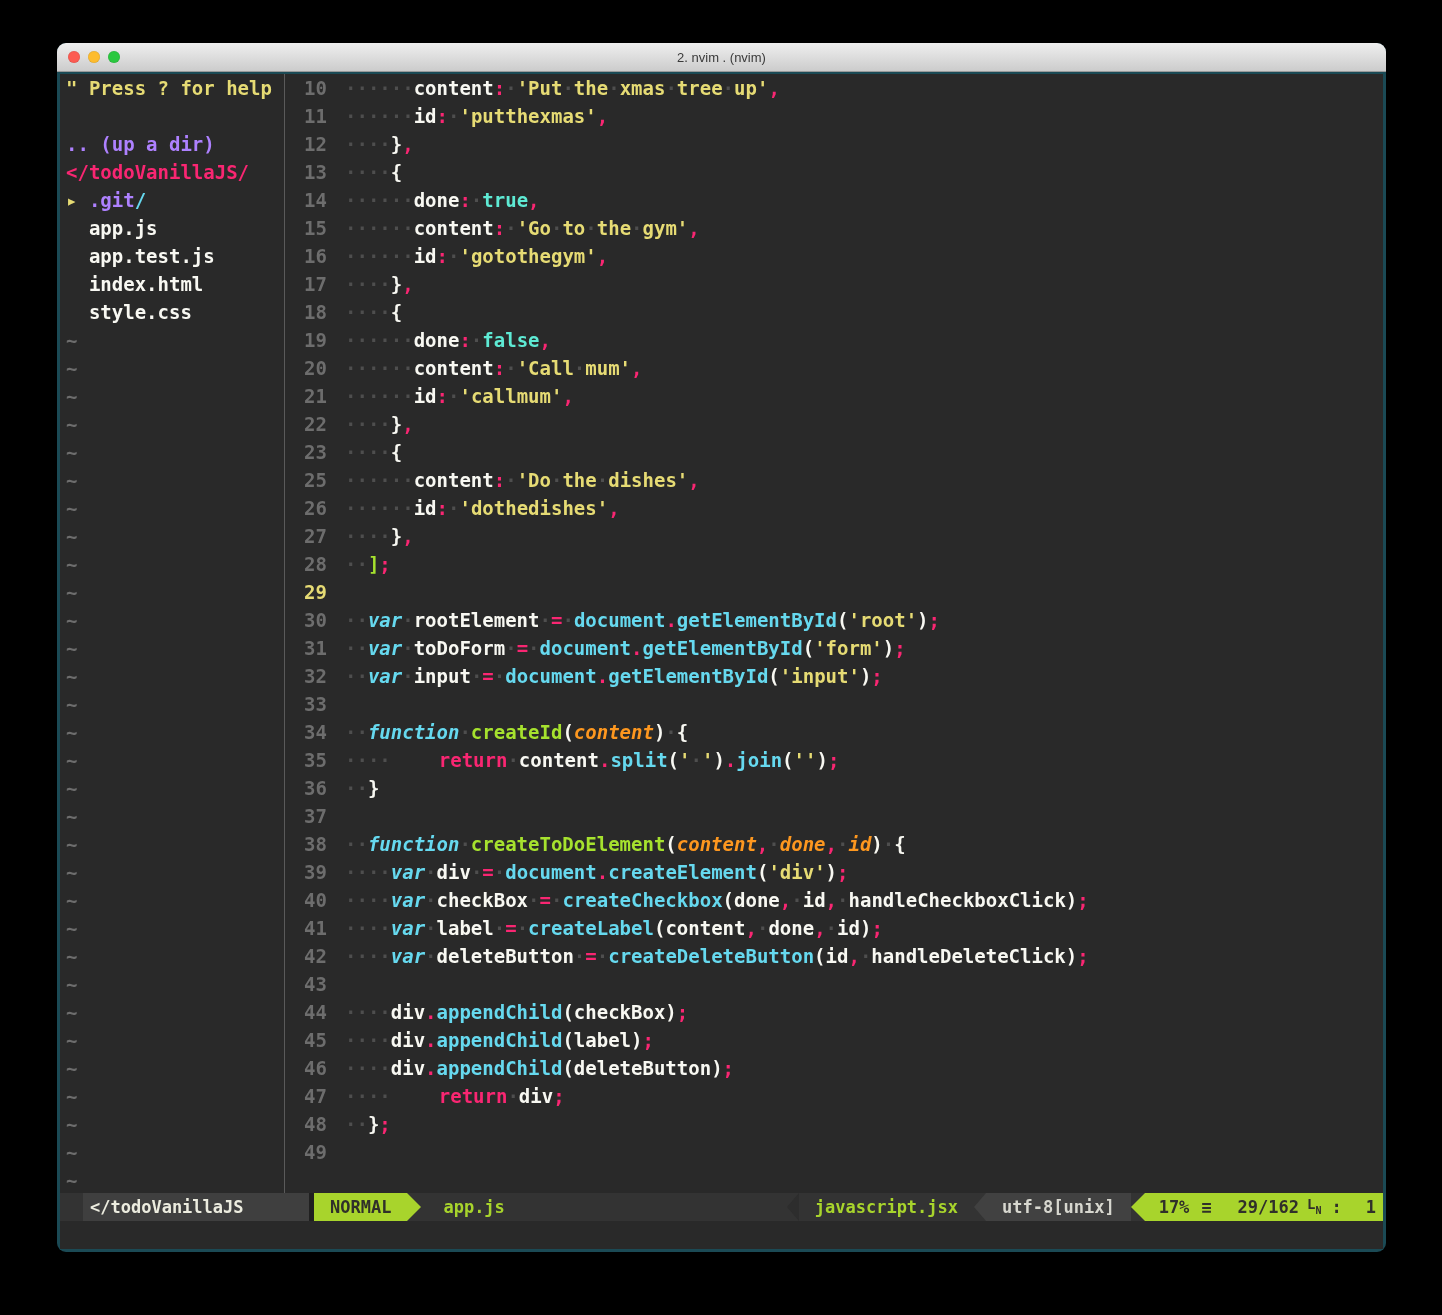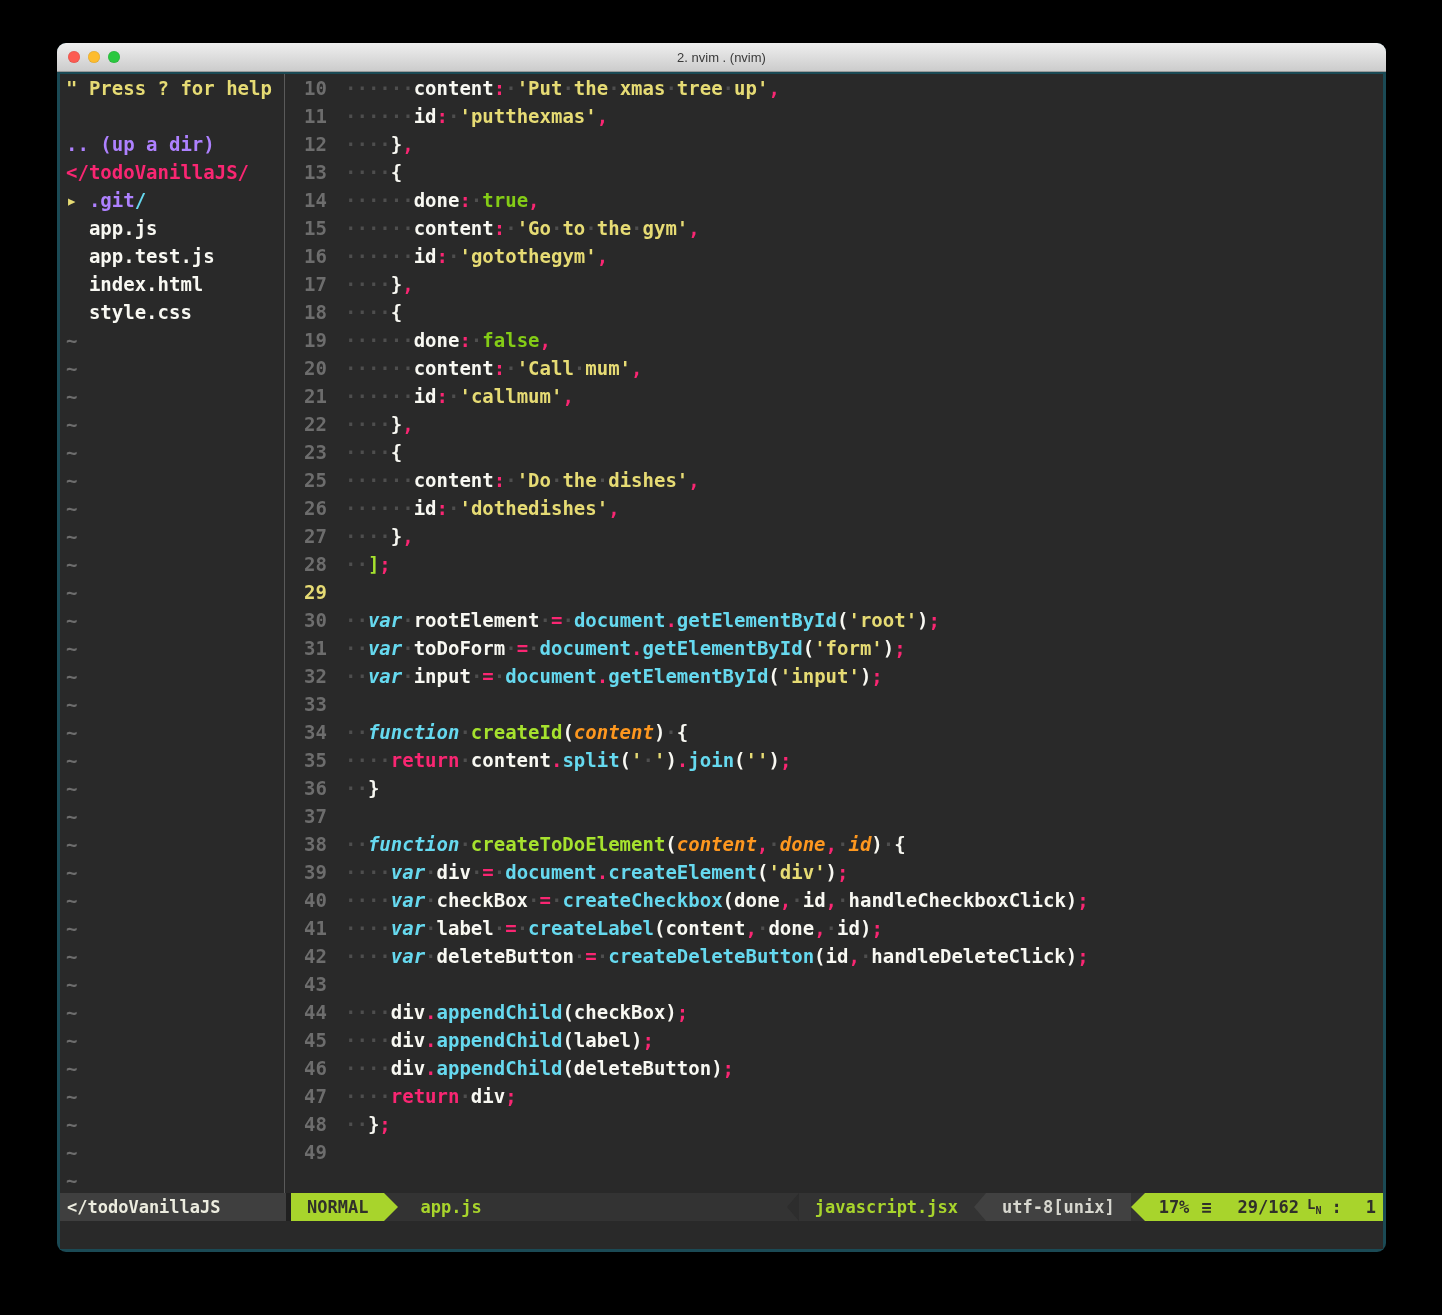--- a/index.html
+++ b/index.html
@@ -37,37 +37,37 @@
   .codearea{flex:1;overflow:hidden;}
   .ln{display:inline-block;width:42px;text-align:right;padding-right:18px;
       color:#6d6d6d;}
   .ln.cur{color:#e6db74;}
 
   
   .tk-w{color:#4e4e4e;}           
   .tk-t{color:#f8f8f2;}           
   .tk-s{color:#e6db74;}           
   .tk-p{color:#f92672;}           
-  .tk-k{color:#f92672;}           
+  .tk-k{color:#f92672;margin-left:48px;}           
   .tk-d{color:#66d9ef;font-style:italic;} 
   .tk-c{color:#66d9ef;}           
   .tk-f{color:#a6e22e;}           
   .tk-a{color:#fd971f;font-style:italic;} 
-  .tk-b{color:#84cc16;}           
+  .tk-b{color:#5eead4;}           
   .tk-y{color:#e6db74;}
   .tk-u{color:#ae81ff;}
   .tk-pk{color:#f92672;}
   .tk-cy{color:#66d9ef;}
   .tk-til{color:#6d6d6d;}
 
   
   .statusline{height:28px;display:flex;align-items:stretch;background:#333333;
               font-weight:bold;font-size:17px;line-height:28px;white-space:pre;}
   .sb-status{width:226px;background:#3f3f3f;color:#ececdf;padding-left:7px;
-             box-sizing:border-box;}
+             box-sizing:border-box;margin-left:23px;}
   .sl-gap{width:5px;background:#202020;}
   .seg-mode{background:#a8d42c;color:#30302a;padding:0 16px;}
   .arr-right{width:0;height:0;border-top:14px solid transparent;
              border-bottom:14px solid transparent;border-left:14px solid #a8d42c;}
   .sl-file{color:#a8d42c;padding-left:22px;}
   .sl-flex{flex:1;}
   .chev-dark{width:0;height:0;border-top:14px solid transparent;
              border-bottom:14px solid transparent;border-right:12px solid #2d2d2d;}
   .sl-ft{color:#a8d42c;padding:0 16px;}
   .chev-gray{width:0;height:0;border-top:14px solid transparent;

